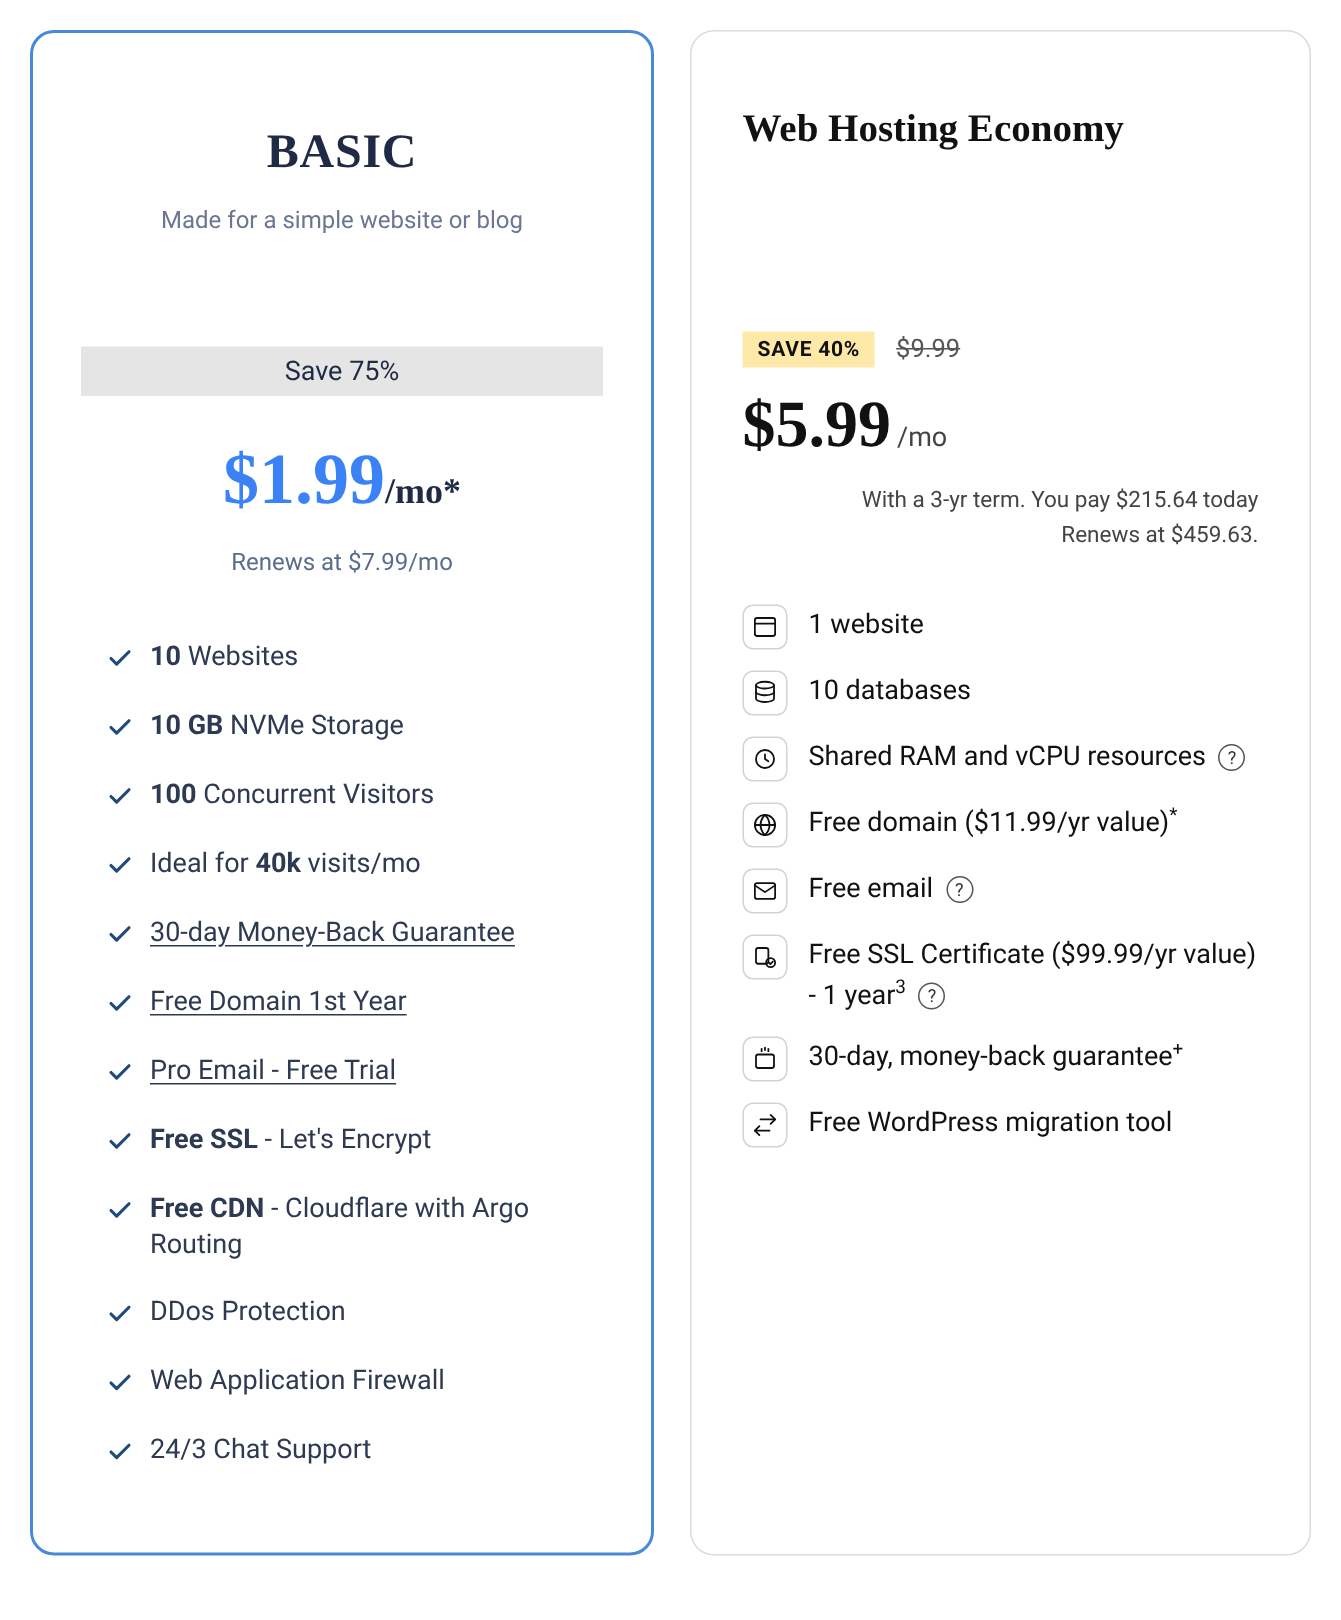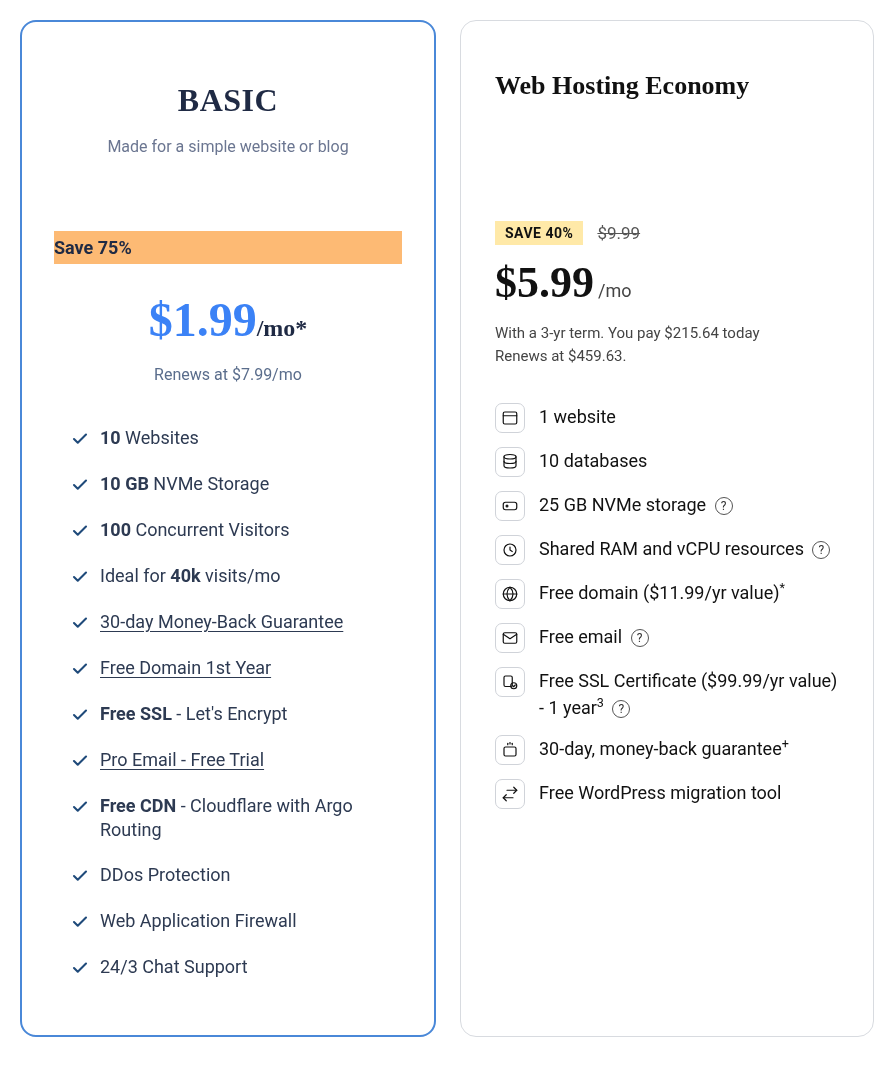--- a/index.html
+++ b/index.html
@@ -35,22 +35,23 @@
     letter-spacing: 0.5px;
     font-family: Georgia, "Times New Roman", serif;
   }
   .plan-subtitle {
     text-align: center;
     color: #6b7691;
     font-size: 16px;
     margin-top: 18px;
   }
   .save-band {
-    background: #fdba74;
-    font-weight: 700;
+    background: #e5e5e5;
+    text-align: center;
+    font-weight: 400;
     font-size: 18px;
     color: #1f2a44;
     padding: 6px 0;
     margin: 75px -2px 0 -2px;
   }
   .price-block {
     text-align: center;
     margin-top: 28px;
   }
   .price-main {
@@ -133,20 +134,21 @@
   .econ-suffix {
     font-size: 18px;
     color: #444;
     margin-left: 4px;
   }
   .econ-fineprint {
     font-size: 15px;
     color: #444;
     margin-top: 14px;
     line-height: 1.5;
+    text-align: right;
   }
   .econ-features {
     list-style: none;
     margin-top: 36px;
   }
   .econ-features li {
     display: flex;
     align-items: flex-start;
     gap: 14px;
     font-size: 18px;
@@ -241,29 +243,29 @@
             </svg>
           </span>
           <span class="underline">Free Domain 1st Year</span>
         </li>
       <li>
           <span class="check">
             <svg viewBox="0 0 24 24">
               <polyline points="4 12 9 17 20 6"></polyline>
             </svg>
           </span>
+          <span class="underline">Pro Email - Free Trial</span>
+        </li>
+      <li>
+          <span class="check">
+            <svg viewBox="0 0 24 24">
+              <polyline points="4 12 9 17 20 6"></polyline>
+            </svg>
+          </span>
           <span><b>Free SSL</b><span> - Let's Encrypt</span></span>
-        </li>
-      <li>
-          <span class="check">
-            <svg viewBox="0 0 24 24">
-              <polyline points="4 12 9 17 20 6"></polyline>
-            </svg>
-          </span>
-          <span class="underline">Pro Email - Free Trial</span>
         </li>
       <li>
           <span class="check">
             <svg viewBox="0 0 24 24">
               <polyline points="4 12 9 17 20 6"></polyline>
             </svg>
           </span>
           <span><b>Free CDN</b><span> - Cloudflare with Argo Routing</span></span>
         </li>
       <li>
@@ -322,29 +324,20 @@
               <ellipse cx="12" cy="5" rx="8" ry="3"></ellipse>
               <path d="M4 5v6c0 1.7 3.6 3 8 3s8-1.3 8-3V5"></path>
               <path d="M4 11v6c0 1.7 3.6 3 8 3s8-1.3 8-3v-6"></path>
             </svg>
           </span>
           <span>10 databases</span>
         </li>
       <li>
           <span class="icon-box">
             <svg viewBox="0 0 24 24">
-              <rect x="3" y="7" width="18" height="10" rx="3"></rect>
-              <circle cx="8" cy="12" r="1.2"></circle>
-            </svg>
-          </span>
-          <span><span>25 GB NVMe storage</span> <span class="help">?</span></span>
-        </li>
-      <li>
-          <span class="icon-box">
-            <svg viewBox="0 0 24 24">
               <circle cx="12" cy="12" r="8"></circle>
               <polyline points="12 8 12 12 15 14"></polyline>
             </svg>
           </span>
           <span><span>Shared RAM and vCPU resources</span> <span class="help">?</span></span>
         </li>
       <li>
           <span class="icon-box">
             <svg viewBox="0 0 24 24">
               <circle cx="12" cy="12" r="9"></circle>

